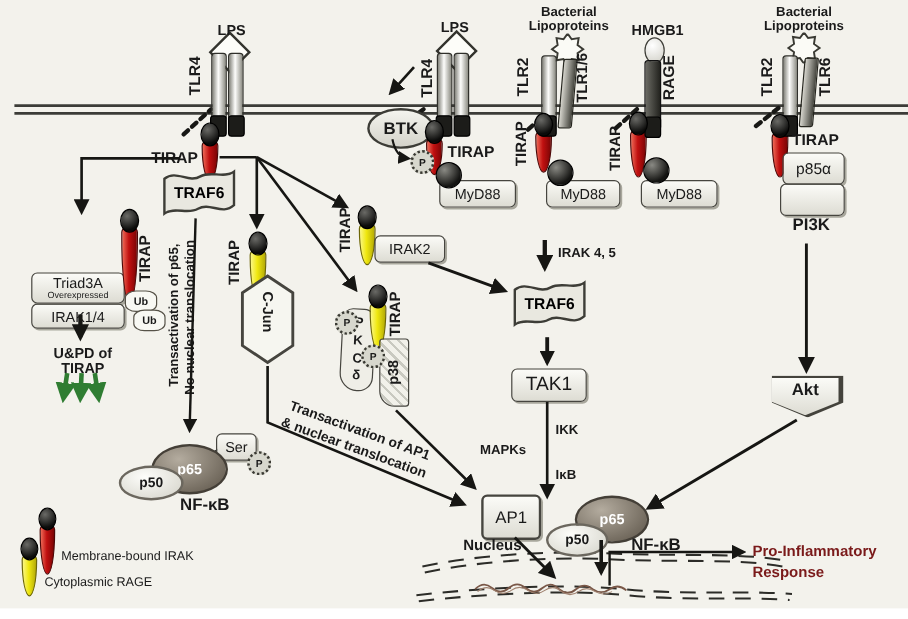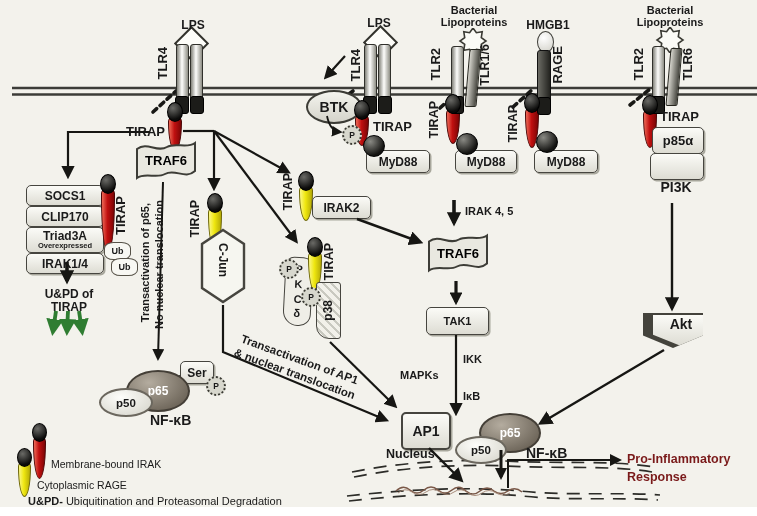--- a/index.html
+++ b/index.html
@@ -7,21 +7,21 @@
          font-family:"Liberation Sans",sans-serif;color:#1a1a1a;}
   #bgsvg,#arsvg{position:absolute;left:0;top:0;width:757px;height:516px;pointer-events:none;}
   #bgsvg{z-index:1;} #arsvg{z-index:4;}
   .el{position:absolute;z-index:2;}
   .lbl{position:absolute;z-index:3;font-weight:bold;white-space:nowrap;line-height:1.1;}
   .ctr{text-align:center;}
   .vtext{writing-mode:vertical-rl;transform:rotate(180deg);}
   .vdown{writing-mode:vertical-rl;}
   .gbox{position:absolute;z-index:2;display:flex;align-items:center;justify-content:center;
         background:linear-gradient(180deg,#fbfbf7,#dddcd3);border:1.6px solid #46453f;
-        border-radius:5px;box-shadow:1.5px 1.5px 0 #a8a79c;font-weight:bold;}
+        border-radius:5px;box-shadow:1.5px 1.5px 0 #a8a79c;font-weight:normal;}
   .bar{position:absolute;z-index:2;width:11px;background:linear-gradient(90deg,#83837b,#fdfdfb 45%,#8e8e85);
        border:1.5px solid #30302b;border-radius:3px 3px 2px 2px;}
   .parbar{position:absolute;z-index:2;width:10px;background:linear-gradient(90deg,#d6d5cd,#45453e);
        border:1.4px solid #26261f;transform:skewX(-5deg);border-radius:2px;}
   .darkbar{position:absolute;z-index:2;width:12px;background:linear-gradient(90deg,#6b6b64,#23231f);
        border:1.4px solid #111;border-radius:3px 3px 2px 2px;}
   .foot{position:absolute;z-index:3;width:12px;height:16px;background:#1c1c19;border:1px solid #000;border-radius:3px;}
   .pinhead{position:absolute;z-index:3;width:14px;height:18px;border-radius:50%;
        background:radial-gradient(circle at 35% 28%,#6a6a66,#0b0b0a 72%);border:1px solid #000;}
   .pinbody{position:absolute;z-index:2;width:12px;border-radius:5px 5px 55% 55%/5px 5px 92% 92%;}
@@ -149,22 +149,20 @@
   <div class="parbar" style="left:668px;top:48px;height:56px;"></div>
   <span class="lbl vtext" style="left:681px;top:48px;font-size:13px;">TLR6</span>
   <div class="foot" style="left:651px;top:96px;"></div>
   <div class="pinhead" style="left:642px;top:95px;"></div>
   <div class="pinbody pred" style="left:643px;top:110px;height:36px;"></div>
   <div class="lbl" style="left:660px;top:110px;font-size:13px;">TIRAP</div>
   <div class="gbox" style="left:652px;top:127px;width:50px;height:25px;font-size:13px;">p85α</div>
   <div class="gbox" style="left:650px;top:153px;width:52px;height:25px;"></div>
   <div class="lbl ctr" style="left:648px;top:180px;width:56px;font-size:14px;">PI3K</div>
 
-  <div class="gbox" style="left:26px;top:185px;width:76px;height:19px;font-size:12px;">SOCS1</div>
-  <div class="gbox" style="left:26px;top:206px;width:76px;height:19px;font-size:12px;">CLIP170</div>
   <div class="gbox" style="left:26px;top:227px;width:76px;height:24px;font-size:12px;flex-direction:column;line-height:1;">
     <span>Triad3A</span>
     <span style="font-size:7.5px;">Overexpressed</span>
   </div>
   <div class="gbox" style="left:26px;top:253px;width:76px;height:19px;font-size:12px;">IRAK1/4</div>
   <div class="pinhead" style="left:100px;top:174px;"></div>
   <div class="pinbody pred" style="left:101px;top:189px;height:62px;"></div>
   <span class="lbl vtext" style="left:114px;top:196px;font-size:13px;">TIRAP</span>
   <div class="ub" style="left:104px;top:242px;">Ub</div>
   <div class="ub" style="left:111px;top:258px;">Ub</div>
@@ -213,49 +211,45 @@
   <div class="gear" style="left:206px;top:376px;">P</div>
   <div class="ovalD" style="left:126px;top:370px;width:60px;height:38px;font-size:12px;">p65</div>
   <div class="ovalL" style="left:99px;top:388px;width:50px;height:25px;font-size:11.5px;">p50</div>
   <div class="lbl" style="left:150px;top:413px;font-size:14px;">NF-κB</div>
 
   <div class="lbl" style="left:465px;top:205px;font-size:11px;">IRAK 4, 5</div>
   <svg class="el" style="left:427px;top:231px;" width="62" height="45" viewBox="0 0 62 44">
     <path d="M2,10 C12,2 22,14 32,8 C40,3 52,10 60,4 L60,32 C50,41 40,29 30,35 C22,40 10,33 2,39 Z" fill="#e9e8e0" stroke="#3d3d37" stroke-width="2"></path>
     <text x="31" y="26" text-anchor="middle" font-size="13" font-weight="bold" font-family="Liberation Sans,sans-serif">TRAF6</text>
   </svg>
-  <div class="gbox" style="left:426px;top:307px;width:61px;height:26px;font-size:11px;">TAK1</div>
+  <div class="gbox" style="left:426px;top:307px;width:61px;height:26px;font-size:16px;">TAK1</div>
   <div class="lbl" style="left:463px;top:353px;font-size:11px;">IKK</div>
   <div class="lbl" style="left:400px;top:369px;font-size:11px;">MAPKs</div>
   <div class="lbl" style="left:463px;top:390px;font-size:11px;">IκB</div>
   <div class="gbox" style="left:401px;top:412px;width:46px;height:34px;font-size:14px;border-width:2px;">AP1</div>
   <div class="ovalD" style="left:479px;top:413px;width:58px;height:36px;font-size:12px;">p65</div>
   <div class="ovalL" style="left:455px;top:436px;width:48px;height:24px;font-size:11.5px;">p50</div>
   <div class="lbl" style="left:526px;top:446px;font-size:14px;">NF-κB</div>
 
   <div class="el" style="left:643px;top:313px;width:60px;height:35px;background:#44433c;clip-path:polygon(0 0,100% 0,100% 64%,50% 100%,0 64%);">
-    <div style="position:absolute;left:10px;top:2px;width:56px;height:31px;background:linear-gradient(180deg,#fbfbf7,#dddcd3);clip-path:polygon(0 0,100% 0,100% 64%,50% 100%,0 64%);display:flex;align-items:flex-start;justify-content:center;font-weight:bold;font-size:14px;padding-top:1px;box-sizing:border-box;">Akt</div>
+    <div style="position:absolute;left:0;top:2px;width:56px;height:31px;background:linear-gradient(180deg,#fbfbf7,#dddcd3);clip-path:polygon(0 0,100% 0,100% 64%,50% 100%,0 64%);display:flex;align-items:flex-start;justify-content:center;font-weight:bold;font-size:14px;padding-top:1px;box-sizing:border-box;">Akt</div>
   </div>
 
   <div class="lbl" style="left:373px;top:448px;font-size:12.5px;margin-left:13px;">Nucleus</div>
   <div class="lbl redtxt" style="left:627px;top:451px;font-size:12.5px;line-height:1.4;">
     <span>Pro-Inflammatory</span><br>
     <span>Response</span>
   </div>
 
   <div class="pinhead" style="left:32px;top:423px;width:13px;height:17px;"></div>
   <div class="pinbody pred" style="left:33px;top:437px;width:11px;height:40px;"></div>
   <div class="pinhead" style="left:17px;top:448px;width:13px;height:17px;"></div>
   <div class="pinbody pyel" style="left:18px;top:462px;width:11px;height:33px;"></div>
   <div class="lbl" style="left:51px;top:459px;font-size:10.5px;font-weight:normal;">Membrane-bound IRAK</div>
   <div class="lbl" style="left:37px;top:480px;font-size:10.5px;font-weight:normal;">Cytoplasmic RAGE</div>
-  <div class="lbl" style="left:28px;top:495px;font-size:11px;font-weight:normal;">
-    <b>U&amp;PD-</b>
-    <span>Ubiquitination and Proteasomal Degradation</span>
-  </div>
 
   <svg id="arsvg">
     <defs>
       <marker id="ah" viewBox="0 0 10 10" refX="7.5" refY="5" markerWidth="6" markerHeight="6" orient="auto-start-reverse">
         <path d="M0,0 L10,5 L0,10 z" fill="#161613"></path>
       </marker>
       <marker id="ahb" viewBox="0 0 10 10" refX="7.5" refY="5" markerWidth="4" markerHeight="4" orient="auto-start-reverse">
         <path d="M0,0 L10,5 L0,10 z" fill="#161613"></path>
       </marker>
       <marker id="gah" viewBox="0 0 10 10" refX="7" refY="5" markerWidth="4.5" markerHeight="4.5" orient="auto-start-reverse">

